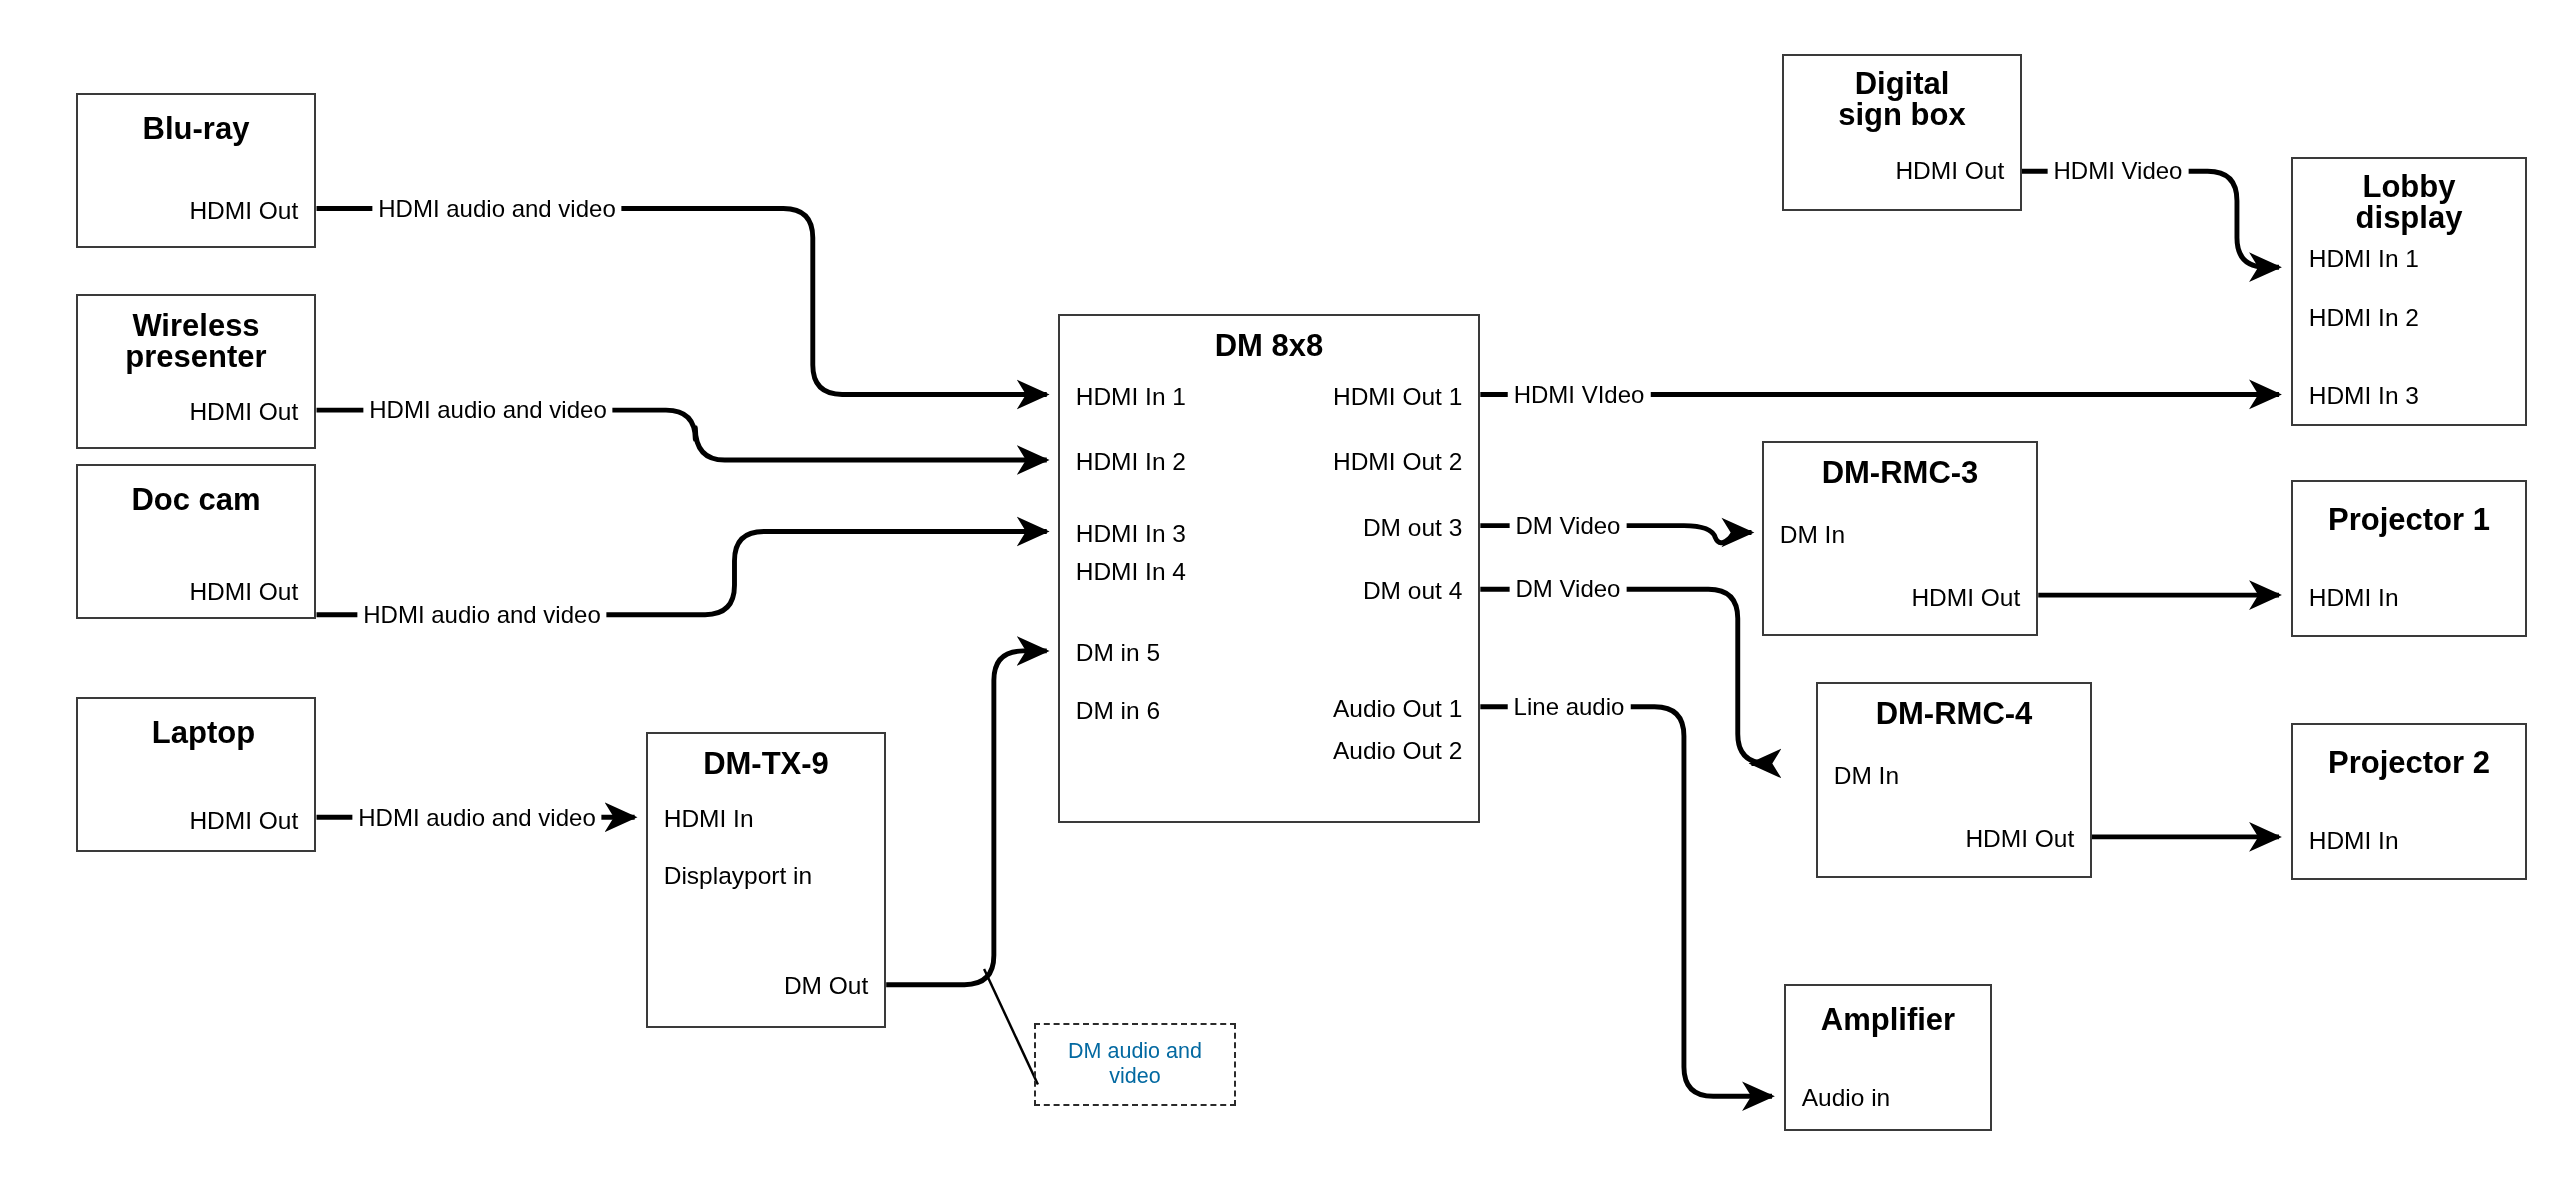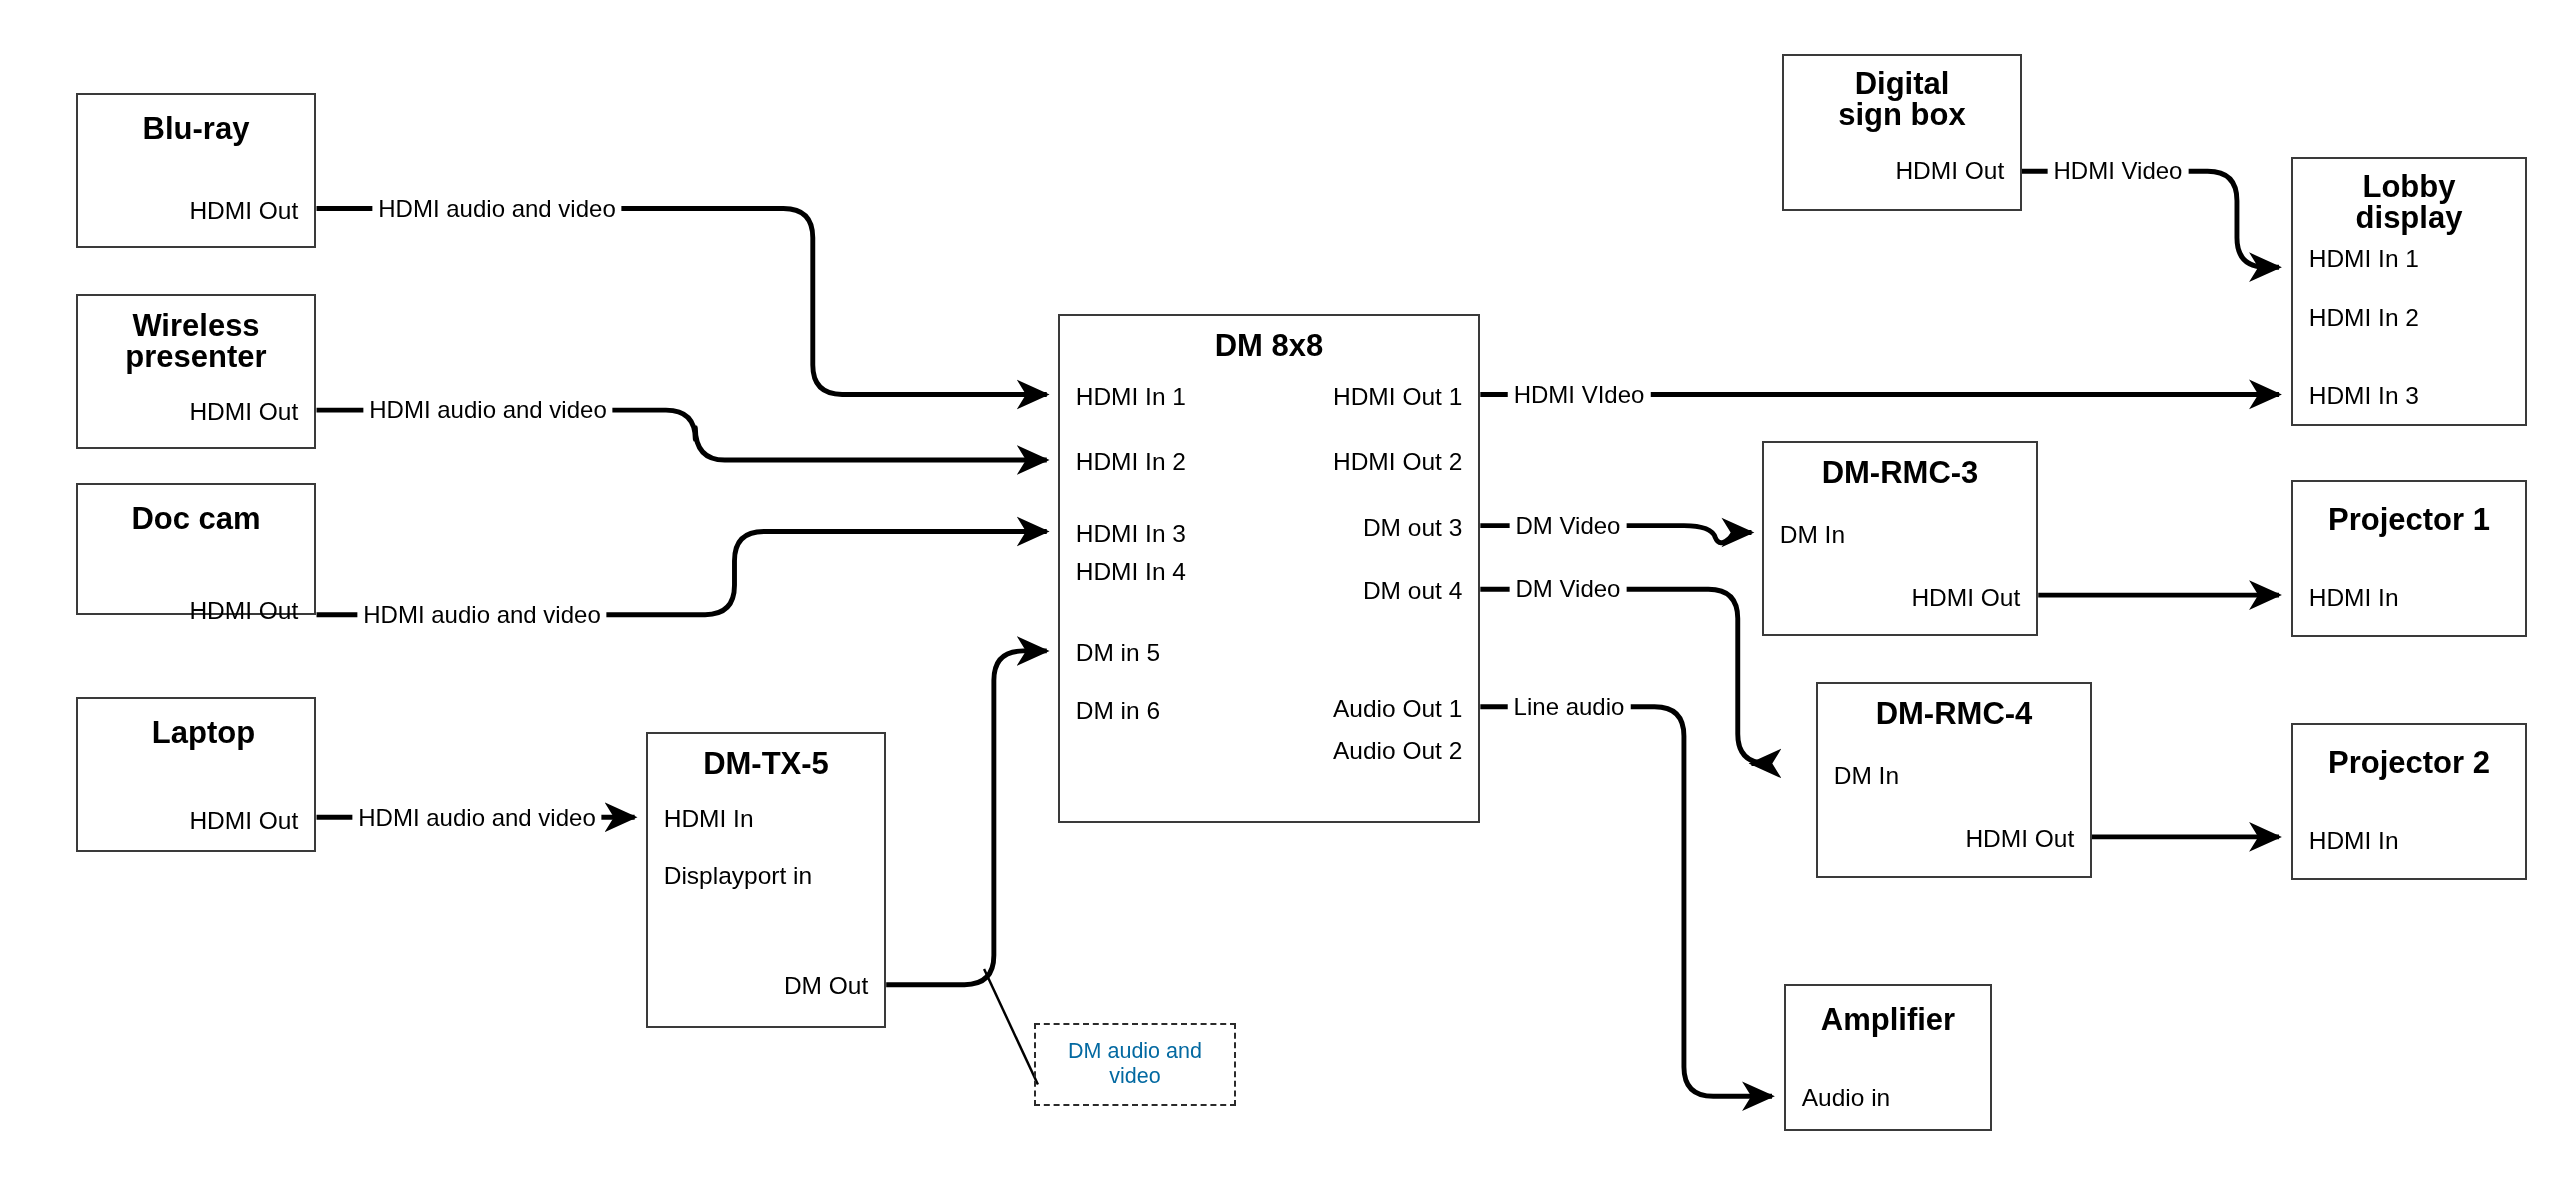--- a/index.html
+++ b/index.html
@@ -113,32 +113,32 @@
   <div class="node" style="left:76px; top:93px; width:240px; height:155px;">
     <div class="node-title" style="top:17.6px;">Blu-ray</div>
     <div class="port right" style="top:102px;">HDMI Out</div>
   </div>
 
   <div class="node" style="left:76px; top:294px; width:240px; height:155px;">
     <div class="node-title" style="top:13.7px; padding:0 33px;">Wireless presenter</div>
     <div class="port right" style="top:102px;">HDMI Out</div>
   </div>
 
-  <div class="node" style="left:76px; top:483px; width:240px; height:132px;">
+  <div class="node" style="left:76px; top:464px; width:240px; height:155px;">
     <div class="node-title" style="top:17.6px;">Doc cam</div>
     <div class="port right" style="top:112px;">HDMI Out</div>
   </div>
 
   <div class="node" style="left:76px; top:697px; width:240px; height:155px;">
     <div class="node-title" style="top:17.6px;padding-left:15px;">Laptop</div>
     <div class="port right" style="top:108px;">HDMI Out</div>
   </div>
 
   <div class="node" style="left:646px; top:732px; width:240px; height:296px;">
-    <div class="node-title" style="top:13.7px;">DM-TX-5</div>
+    <div class="node-title" style="top:13.7px;">DM-TX-9</div>
     <div class="port left" style="top:71px;">HDMI In</div>
     <div class="port left" style="top:128px;">Displayport in</div>
     <div class="port right" style="top:238px;">DM Out</div>
   </div>
 
   <div class="node" style="left:1058px; top:314px; width:422px; height:509px;">
     <div class="node-title" style="top:13.7px;">DM 8x8</div>
     <div class="port left" style="top:67px;">HDMI In 1</div>
     <div class="port left" style="top:132px;">HDMI In 2</div>
     <div class="port left" style="top:204px;">HDMI In 3</div>

